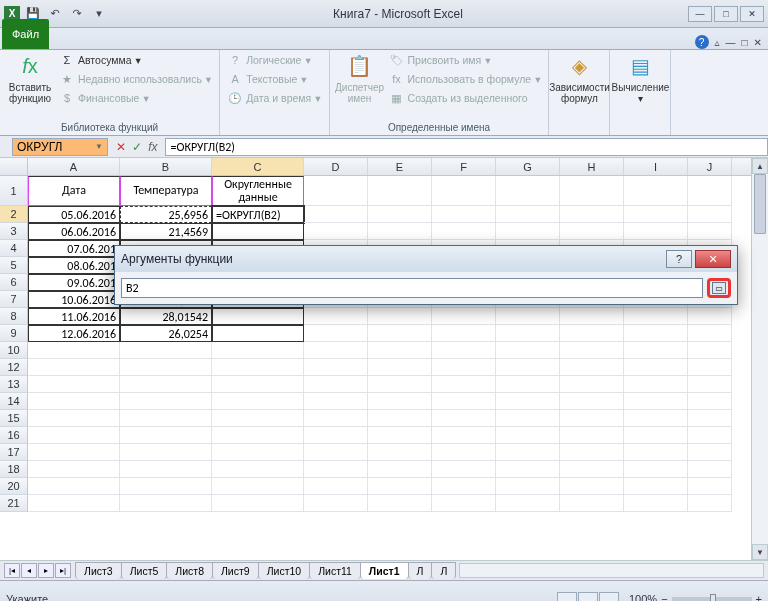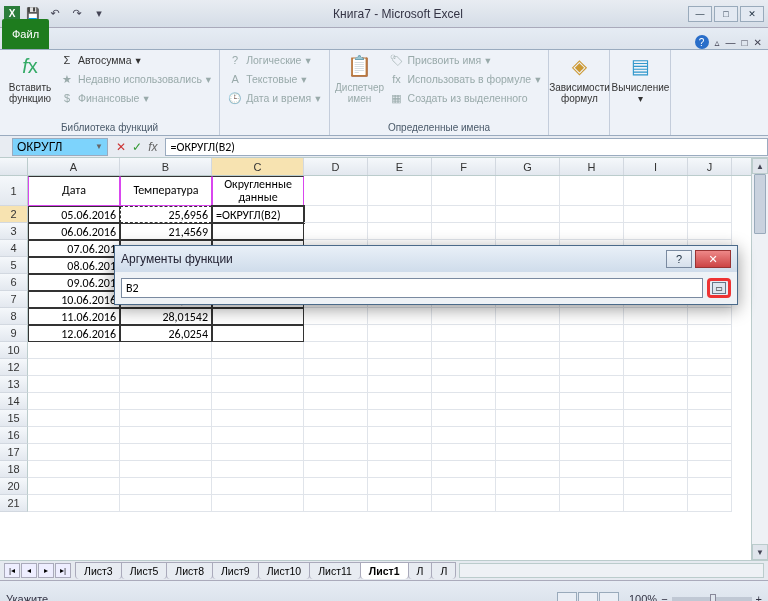--- a/index.html
+++ b/index.html
@@ -30,21 +30,21 @@
 .ribbon .group .label { text-align: center; font-size: 10px; color: #4a5a6a; padding-bottom: 2px; }
 .big-btn { display: flex; flex-direction: column; align-items: center; width: 48px; font-size: 10px; color: #333; line-height: 1.1; }
 .big-btn .bicon { width: 28px; height: 28px; margin-bottom: 2px; display:flex; align-items:center; justify-content:center; font-size:20px; color:#3a6; }
 .small-btns { display: flex; flex-direction: column; gap: 3px; }
 .small-btn { display: flex; align-items: center; gap: 4px; font-size: 10.5px; color: #333; white-space: nowrap; padding: 1px 2px; }
 .small-btn .sicon { width: 14px; height: 14px; font-size: 11px; display:flex; align-items:center; justify-content:center; }
 .small-btn.disabled { color: #9aa; }
 
 
 .namebox-bar { height: 22px; background: #e8ecf2; border-bottom: 1px solid #bcc; display: flex; align-items: center; font-size: 12px; }
-.namebox { width: 96px; height: 18px; border: 1px solid #9aabbf; background: #7dd3fc; margin-left: 12px; padding: 0 4px; display: flex; align-items: center; justify-content: space-between; }
+.namebox { width: 96px; height: 18px; border: 1px solid #9aabbf; background: #fdba74; margin-left: 12px; padding: 0 4px; display: flex; align-items: center; justify-content: space-between; }
 .namebox .drop { font-size: 8px; color: #666; }
 .fbar-btns { display: flex; align-items: center; gap: 6px; padding: 0 8px; color: #666; font-size: 12px; }
 .fbar-btns .fx { font-style: italic; color: #666; }
 .formula-input { flex: 1; height: 18px; border: 1px solid #9aabbf; background: #fff; padding: 0 4px; font-size: 12px; font-family: 'Calibri', sans-serif; }
 
 
 .grid-area { position: relative; height: 402px; overflow: hidden; }
 .col-headers { display: flex; height: 18px; background: linear-gradient(#f5f8fb,#e3e8ef); border-bottom: 1px solid #bcc; font-size: 11px; color: #333; }
 .corner { width: 28px; border-right: 1px solid #bcc; background: linear-gradient(#f5f8fb,#e0e6ed); }
 .col-h { border-right: 1px solid #d2d8e0; display: flex; align-items: center; justify-content: center; }

